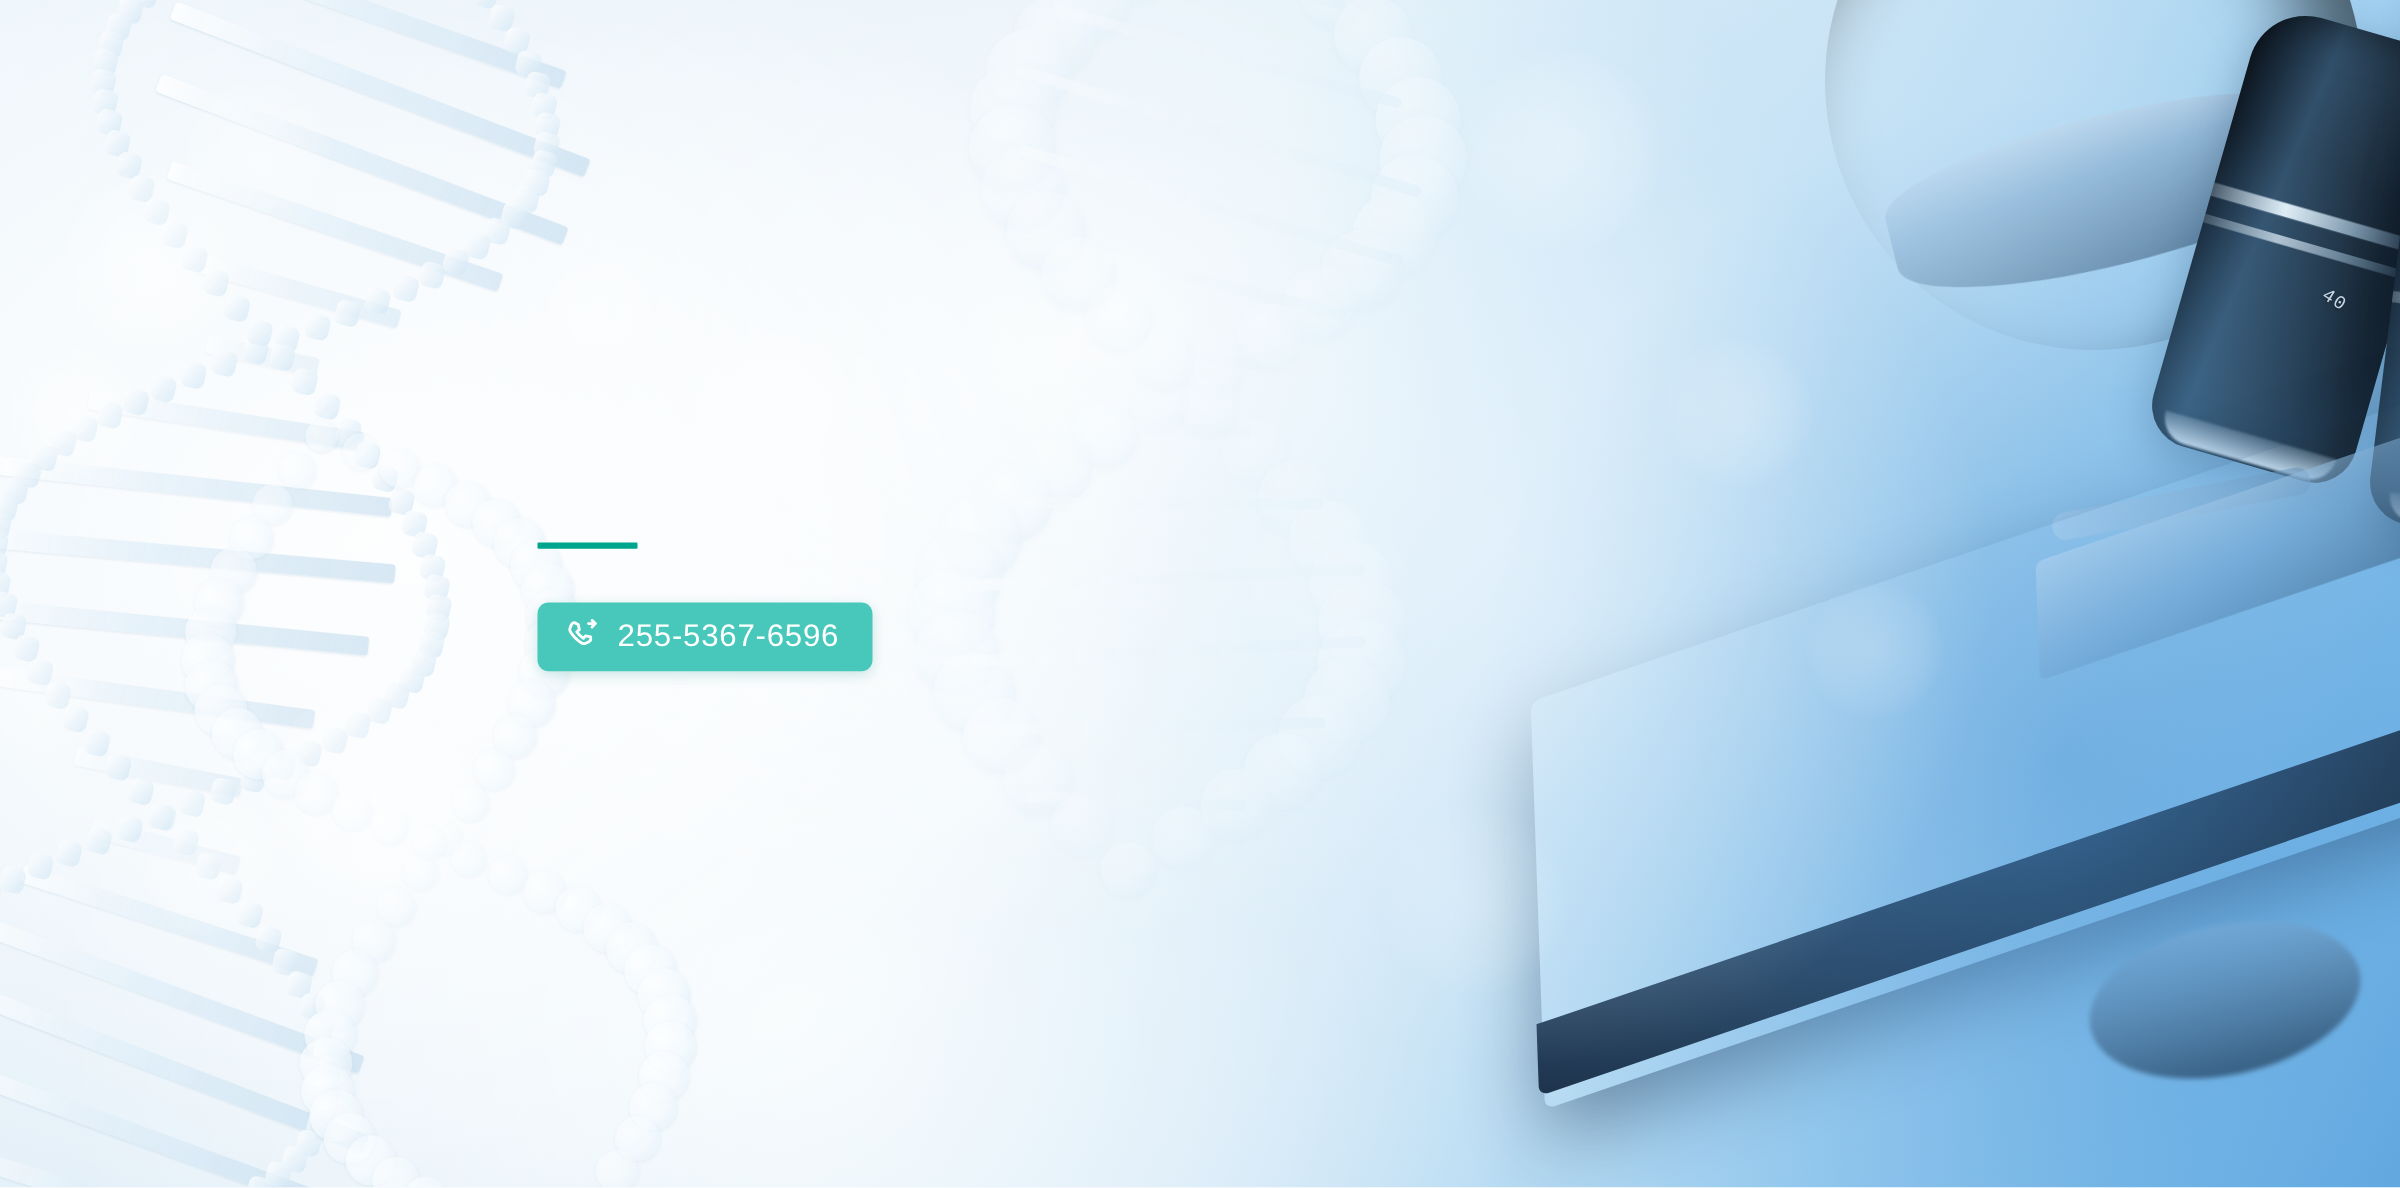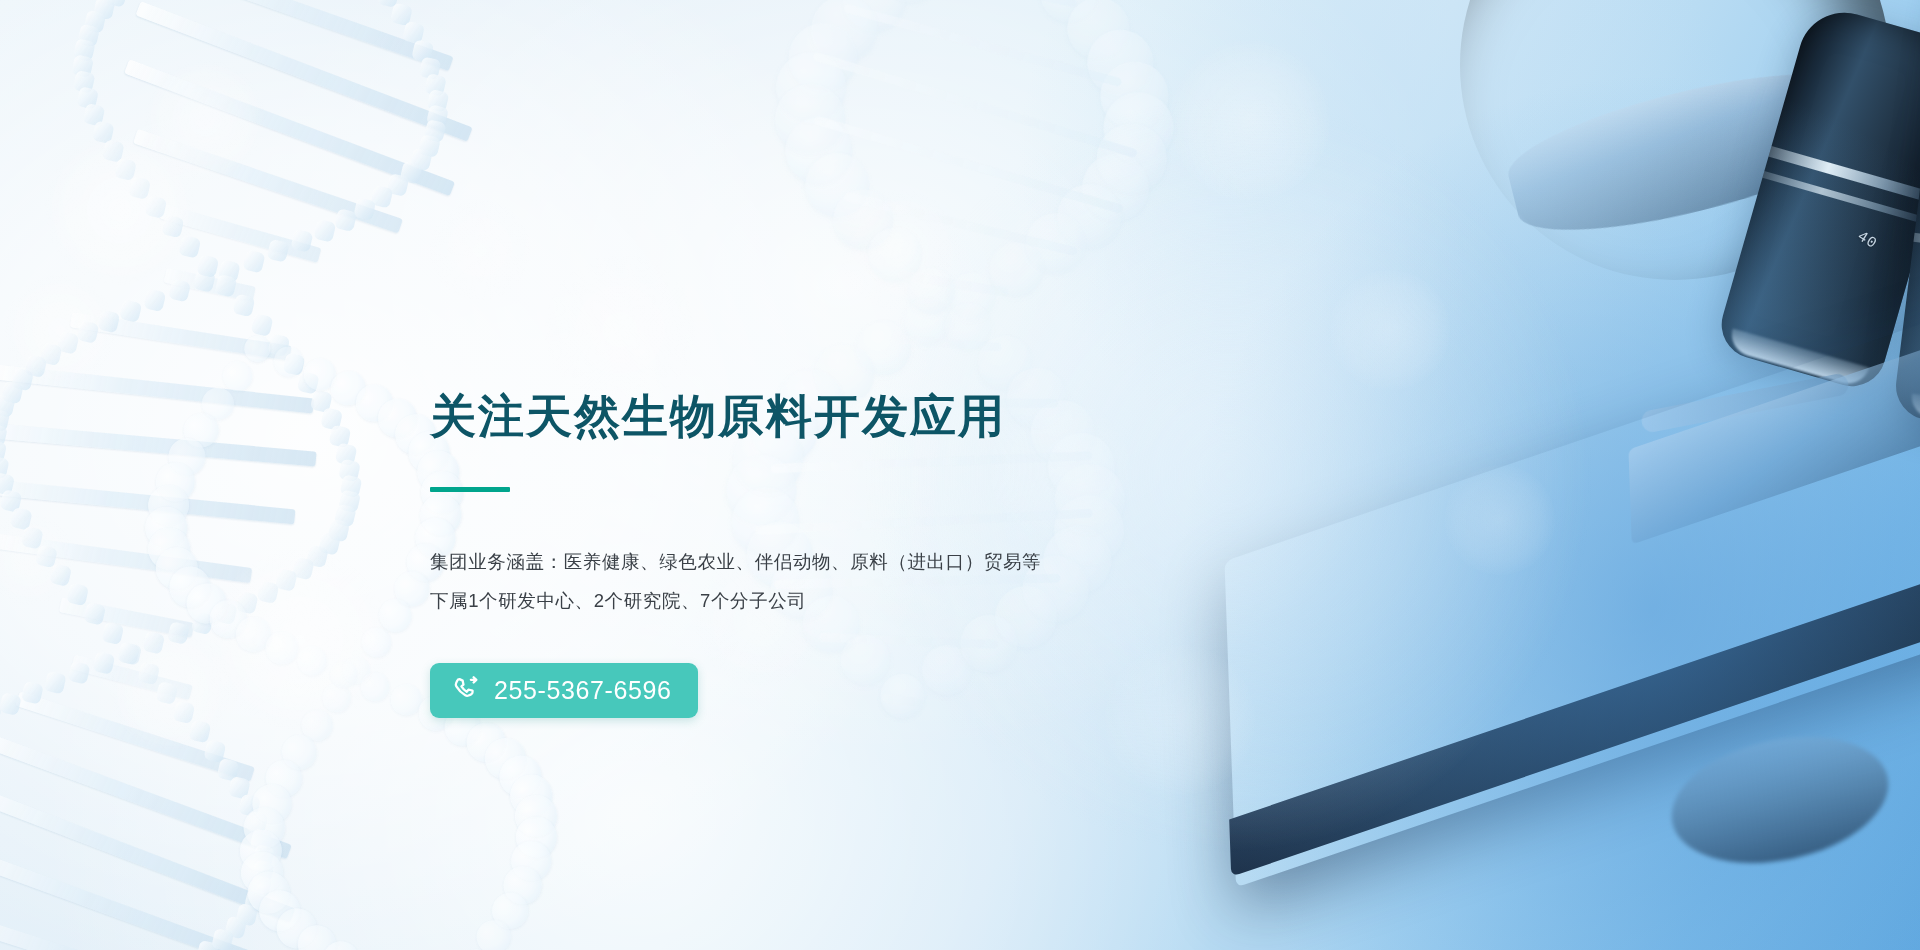--- a/index.html
+++ b/index.html
@@ -588,28 +588,23 @@
       <div class="bokeh" style="left: 1105px; top: 645px; width: 150px; height: 150px; background: radial-gradient(circle, rgba(255, 255, 255, 0.22) 0%, rgba(255, 255, 255, 0.098) 52%, rgba(255, 255, 255, 0) 74%);"></div>
       <div class="bokeh" style="left: 695px; top: 555px; width: 130px; height: 130px; background: radial-gradient(circle, rgba(255, 255, 255, 0.24) 0%, rgba(255, 255, 255, 0.11) 52%, rgba(255, 255, 255, 0) 74%);"></div>
       <div class="bokeh" style="left: 430px; top: 200px; width: 100px; height: 100px; background: radial-gradient(circle, rgba(255, 255, 255, 0.28) 0%, rgba(255, 255, 255, 0.125) 52%, rgba(255, 255, 255, 0) 74%);"></div>
       <div class="bokeh" style="left: 1445px; top: 465px; width: 110px; height: 110px; background: radial-gradient(circle, rgba(255, 255, 255, 0.2) 0%, rgba(255, 255, 255, 0.09) 52%, rgba(255, 255, 255, 0) 74%);"></div>
     </div>
 
   <div class="bg-layer haze-right"></div>
 
   <div class="content">
 
-    <h1 class="hero-title">关注天然生物原料开发应用</h1>
 
     <div class="title-rule"></div>
 
-    <div class="hero-desc">
-      <p>集团业务涵盖：医养健康、绿色农业、伴侣动物、原料（进出口）贸易等</p>
-      <p>下属1个研发中心、2个研究院、7个分子公司</p>
-    </div>
 
     <button class="phone-button">
       <svg class="phone-icon" viewBox="0 0 24 24" fill="none" stroke="#ffffff" stroke-width="1.9" stroke-linecap="round" stroke-linejoin="round">
         <path d="M6.2 2.6 C5.4 2.6 4.6 3.2 4.2 4.1 L3.4 5.9 C3.0 6.8 3.1 7.8 3.6 8.6 C5.4 11.6 8.0 14.2 11.0 16.0 C11.8 16.5 12.8 16.6 13.7 16.2 L15.5 15.4 C16.4 15.0 17.0 14.2 17.0 13.4 L17.0 12.0 L13.6 11.3 L12.2 13.0 C10.4 11.9 8.9 10.4 7.8 8.6 L9.5 7.2 L8.8 3.8 Z"></path>
         <path d="M15.6 3.2 L19.9 3.2"></path>
         <path d="M17.9 1.1 L20.1 3.2 L17.9 5.4"></path>
       </svg>
       <span class="phone-number">255-5367-6596</span>
     </button>
 

